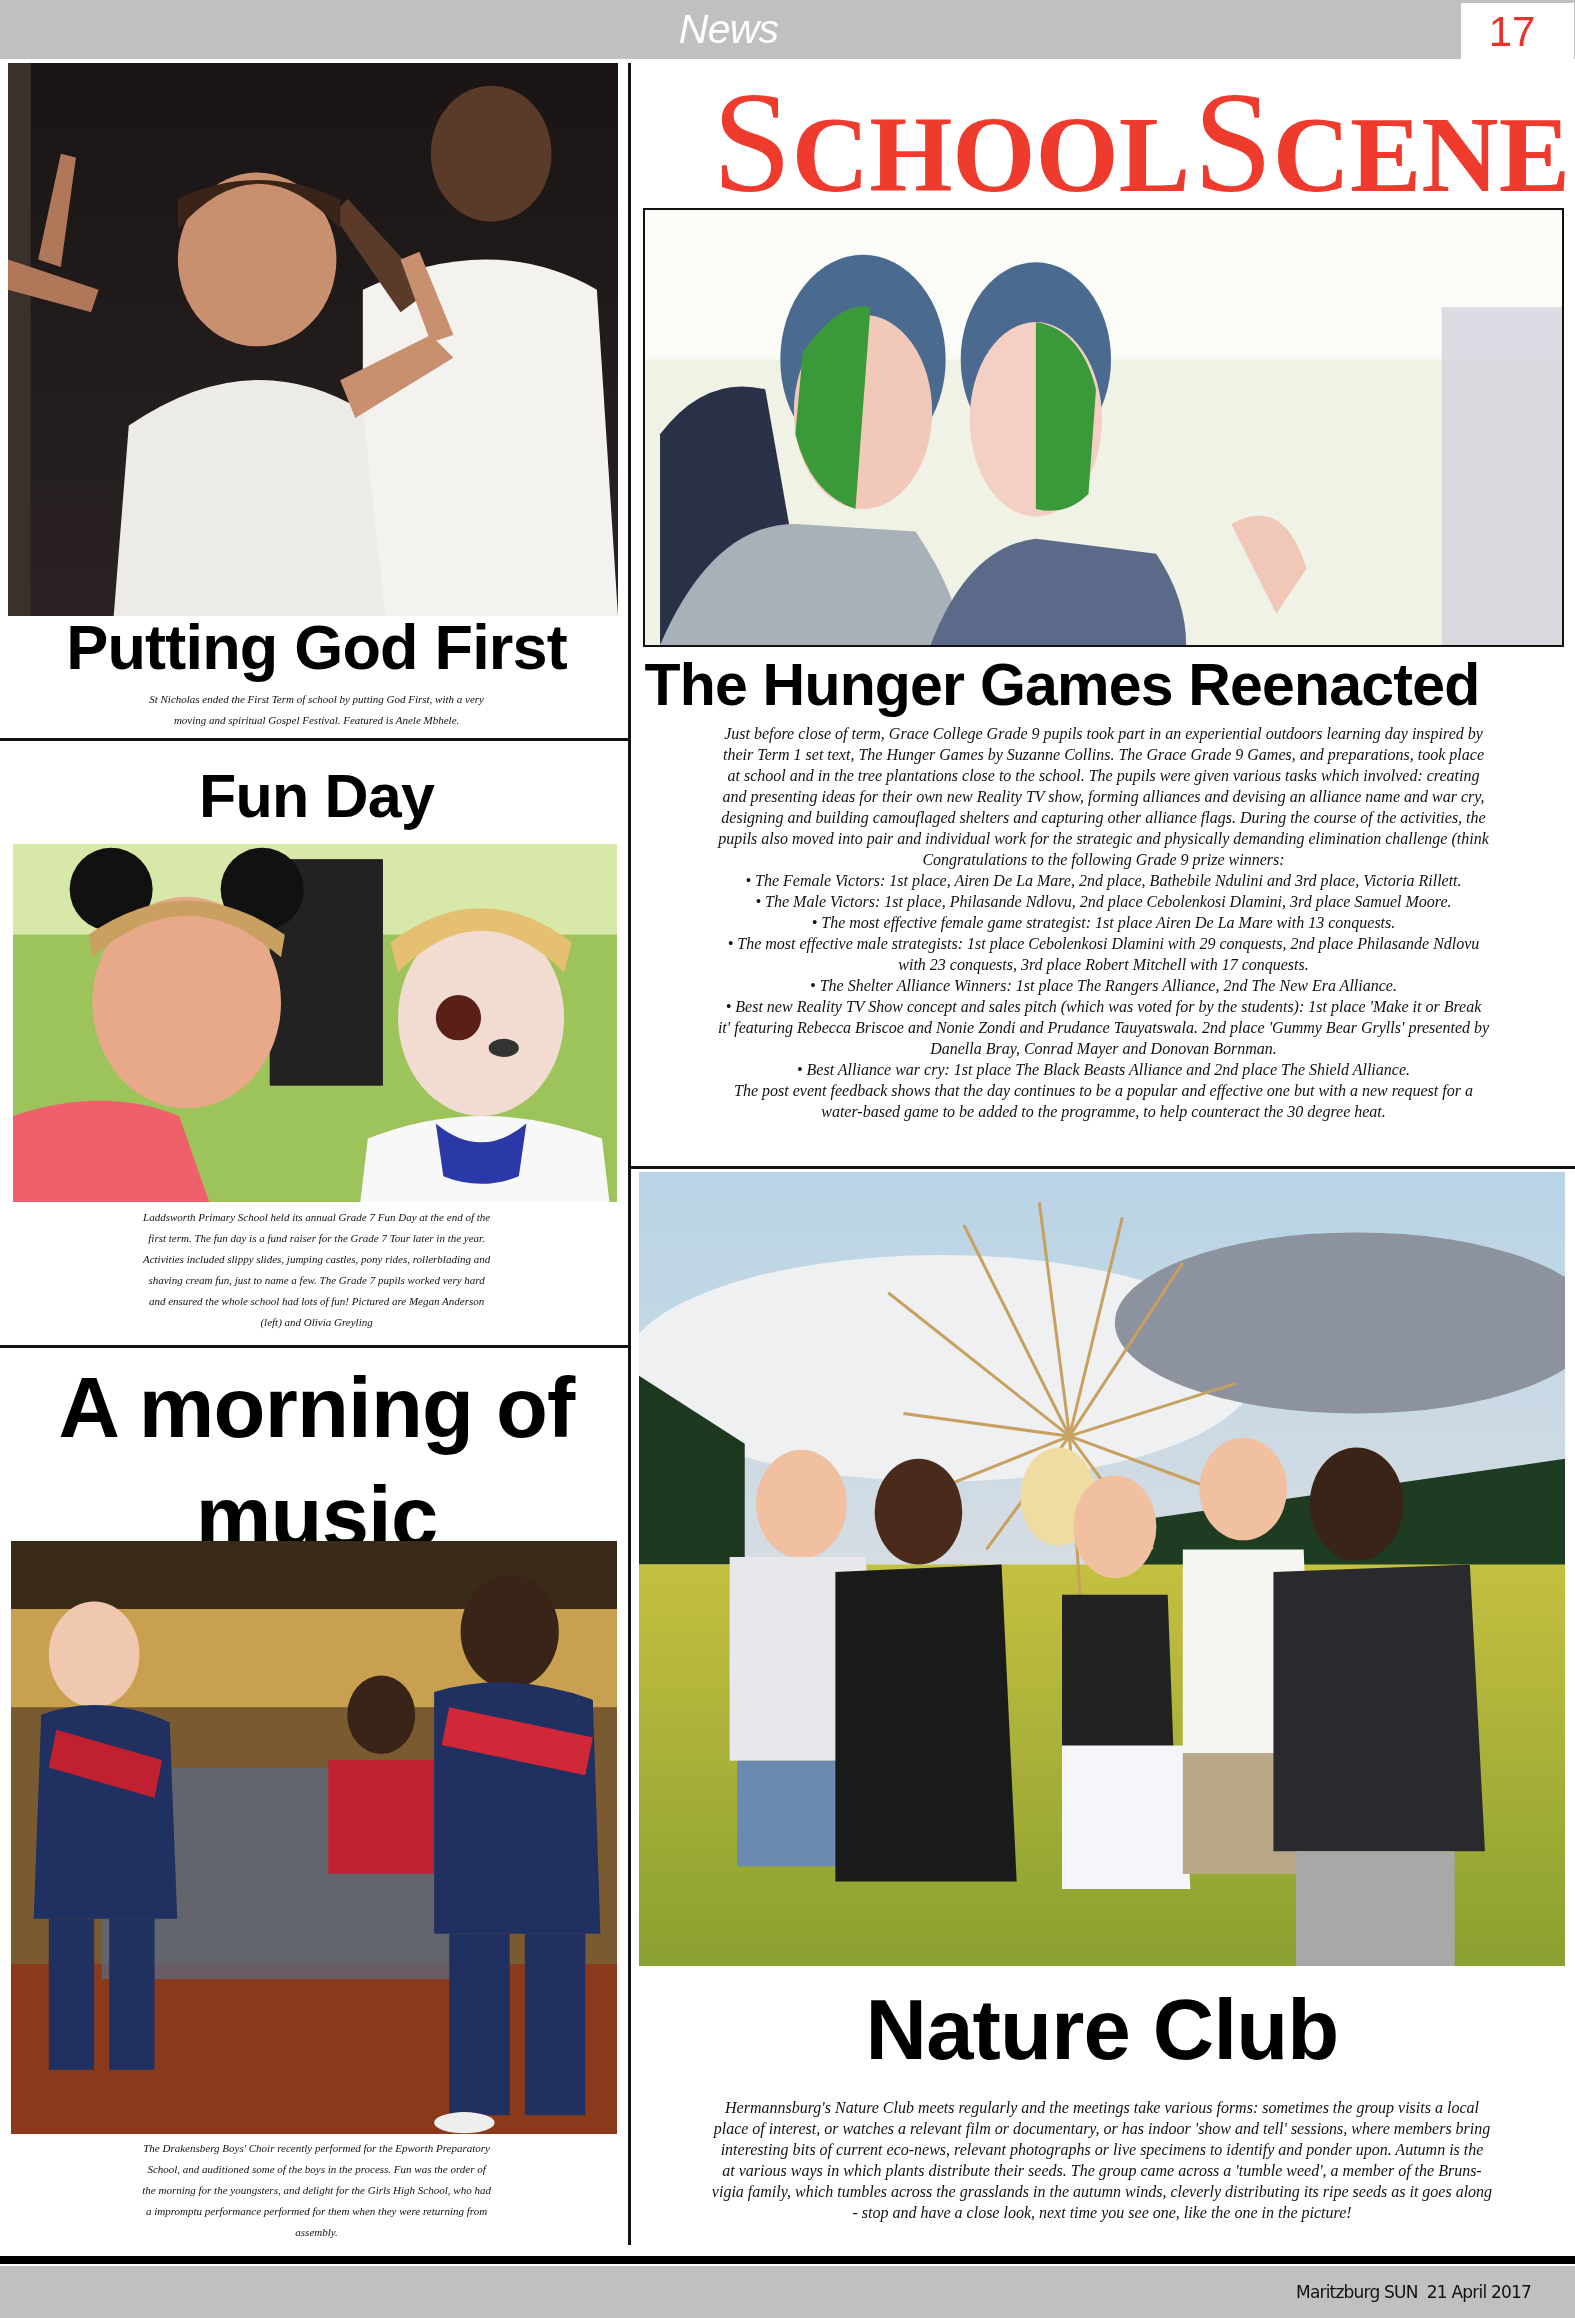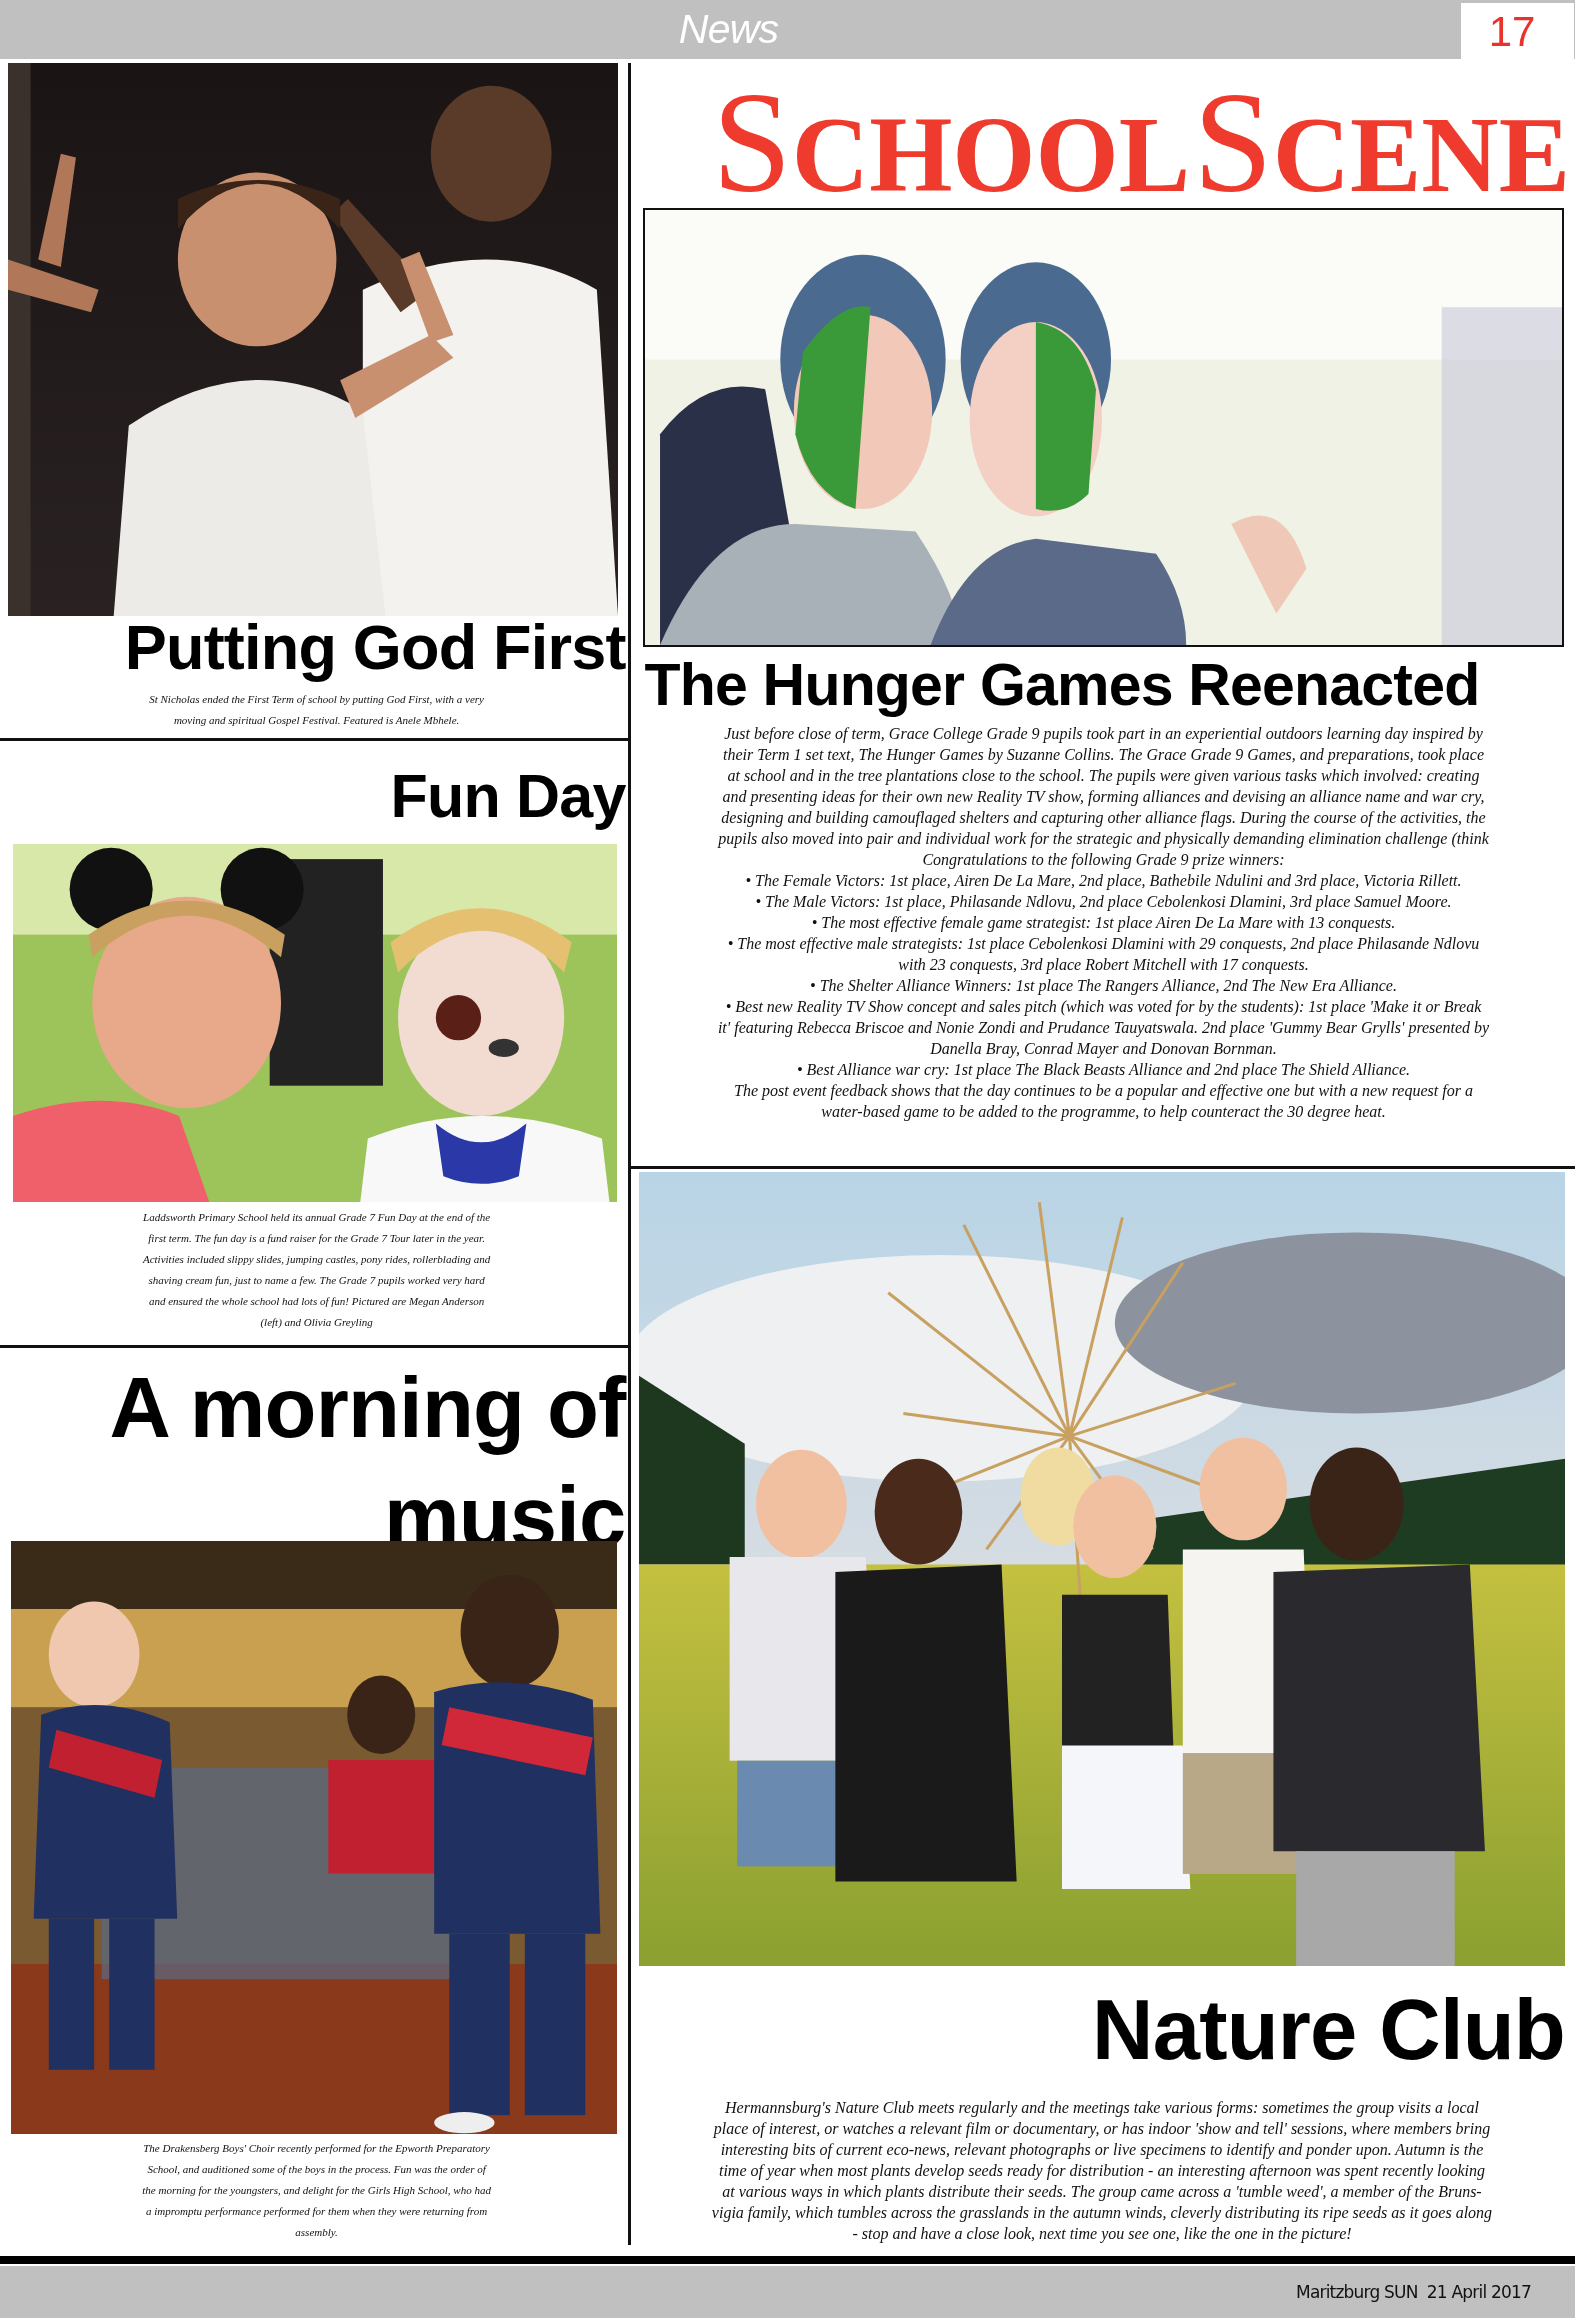--- a/index.html
+++ b/index.html
@@ -16,21 +16,21 @@
 
   
   .vrule { position: absolute; background: #111; }
   .hrule { position: absolute; background: #111; }
 
   
   .photo { position: absolute; overflow: hidden; }
   .photo svg { width: 100%; height: 100%; display: block; }
 
   .headline { position: absolute; font-family: "Liberation Sans", sans-serif; font-weight: 700; color: #000;
-    text-align: right; letter-spacing: -0.8px; }
+    text-align: center; letter-spacing: -0.8px; }
   .caption { position: absolute; font-family: "Liberation Serif", serif; font-style: italic; color: #111;
     text-align: center; font-size: 11px; line-height: 21px; }
   .caption p { margin: 0; }
 
   .masthead { position: absolute; left: 702px; top: 72px; width: 868px; height: 143px; color: #ee3b2e;
     font-family: "Liberation Serif", serif; white-space: nowrap; text-align: right; }
   .masthead .big { font-size: 143px; line-height: 143px; }
   .masthead .small { font-size: 107px; line-height: 143px; font-weight: bold; }
 
   .footer-rule { position: absolute; left: 0; top: 2256px; width: 1576px; height: 7.6px; background: #000; }
@@ -245,21 +245,20 @@
     <ellipse cx="950" cy="440" rx="62" ry="75" fill="#3a2418"></ellipse>
     <path d="M840 530 L1100 520 L1120 900 L840 900 Z" fill="#2a2a2e"></path>
     <rect x="870" y="900" width="210" height="152" fill="#a8a8a8"></rect>
   </svg>
 </div>
 <div class="headline" style="left:639px;top:1977px;width:926px;font-size:85px;line-height:106px;">Nature Club</div>
 <div class="caption" style="left:639px;top:2097px;width:926px;font-size:16px;line-height:21px;">
   <p>Hermannsburg's Nature Club meets regularly and the meetings take various forms: sometimes the group visits a local</p>
   <p>place of interest, or watches a relevant film or documentary, or has indoor 'show and tell' sessions, where members bring</p>
   <p>interesting bits of current eco-news, relevant photographs or live specimens to identify and ponder upon. Autumn is the</p>
-  <p>time of year when most plants develop seeds ready for distribution - an interesting afternoon was spent recently looking</p>
   <p>at various ways in which plants distribute their seeds. The group came across a 'tumble weed', a member of the Bruns-</p>
   <p>vigia family, which tumbles across the grasslands in the autumn winds, cleverly distributing its ripe seeds as it goes along</p>
   <p>- stop and have a close look, next time you see one, like the one in the picture!</p>
 </div>
 
 <div class="footer-rule"></div>
 <div class="footer-band"></div>
 <div class="footer-text">
   <span>Maritzburg SUN</span>&nbsp;&nbsp;<span>21 April 2017</span>
 </div>

